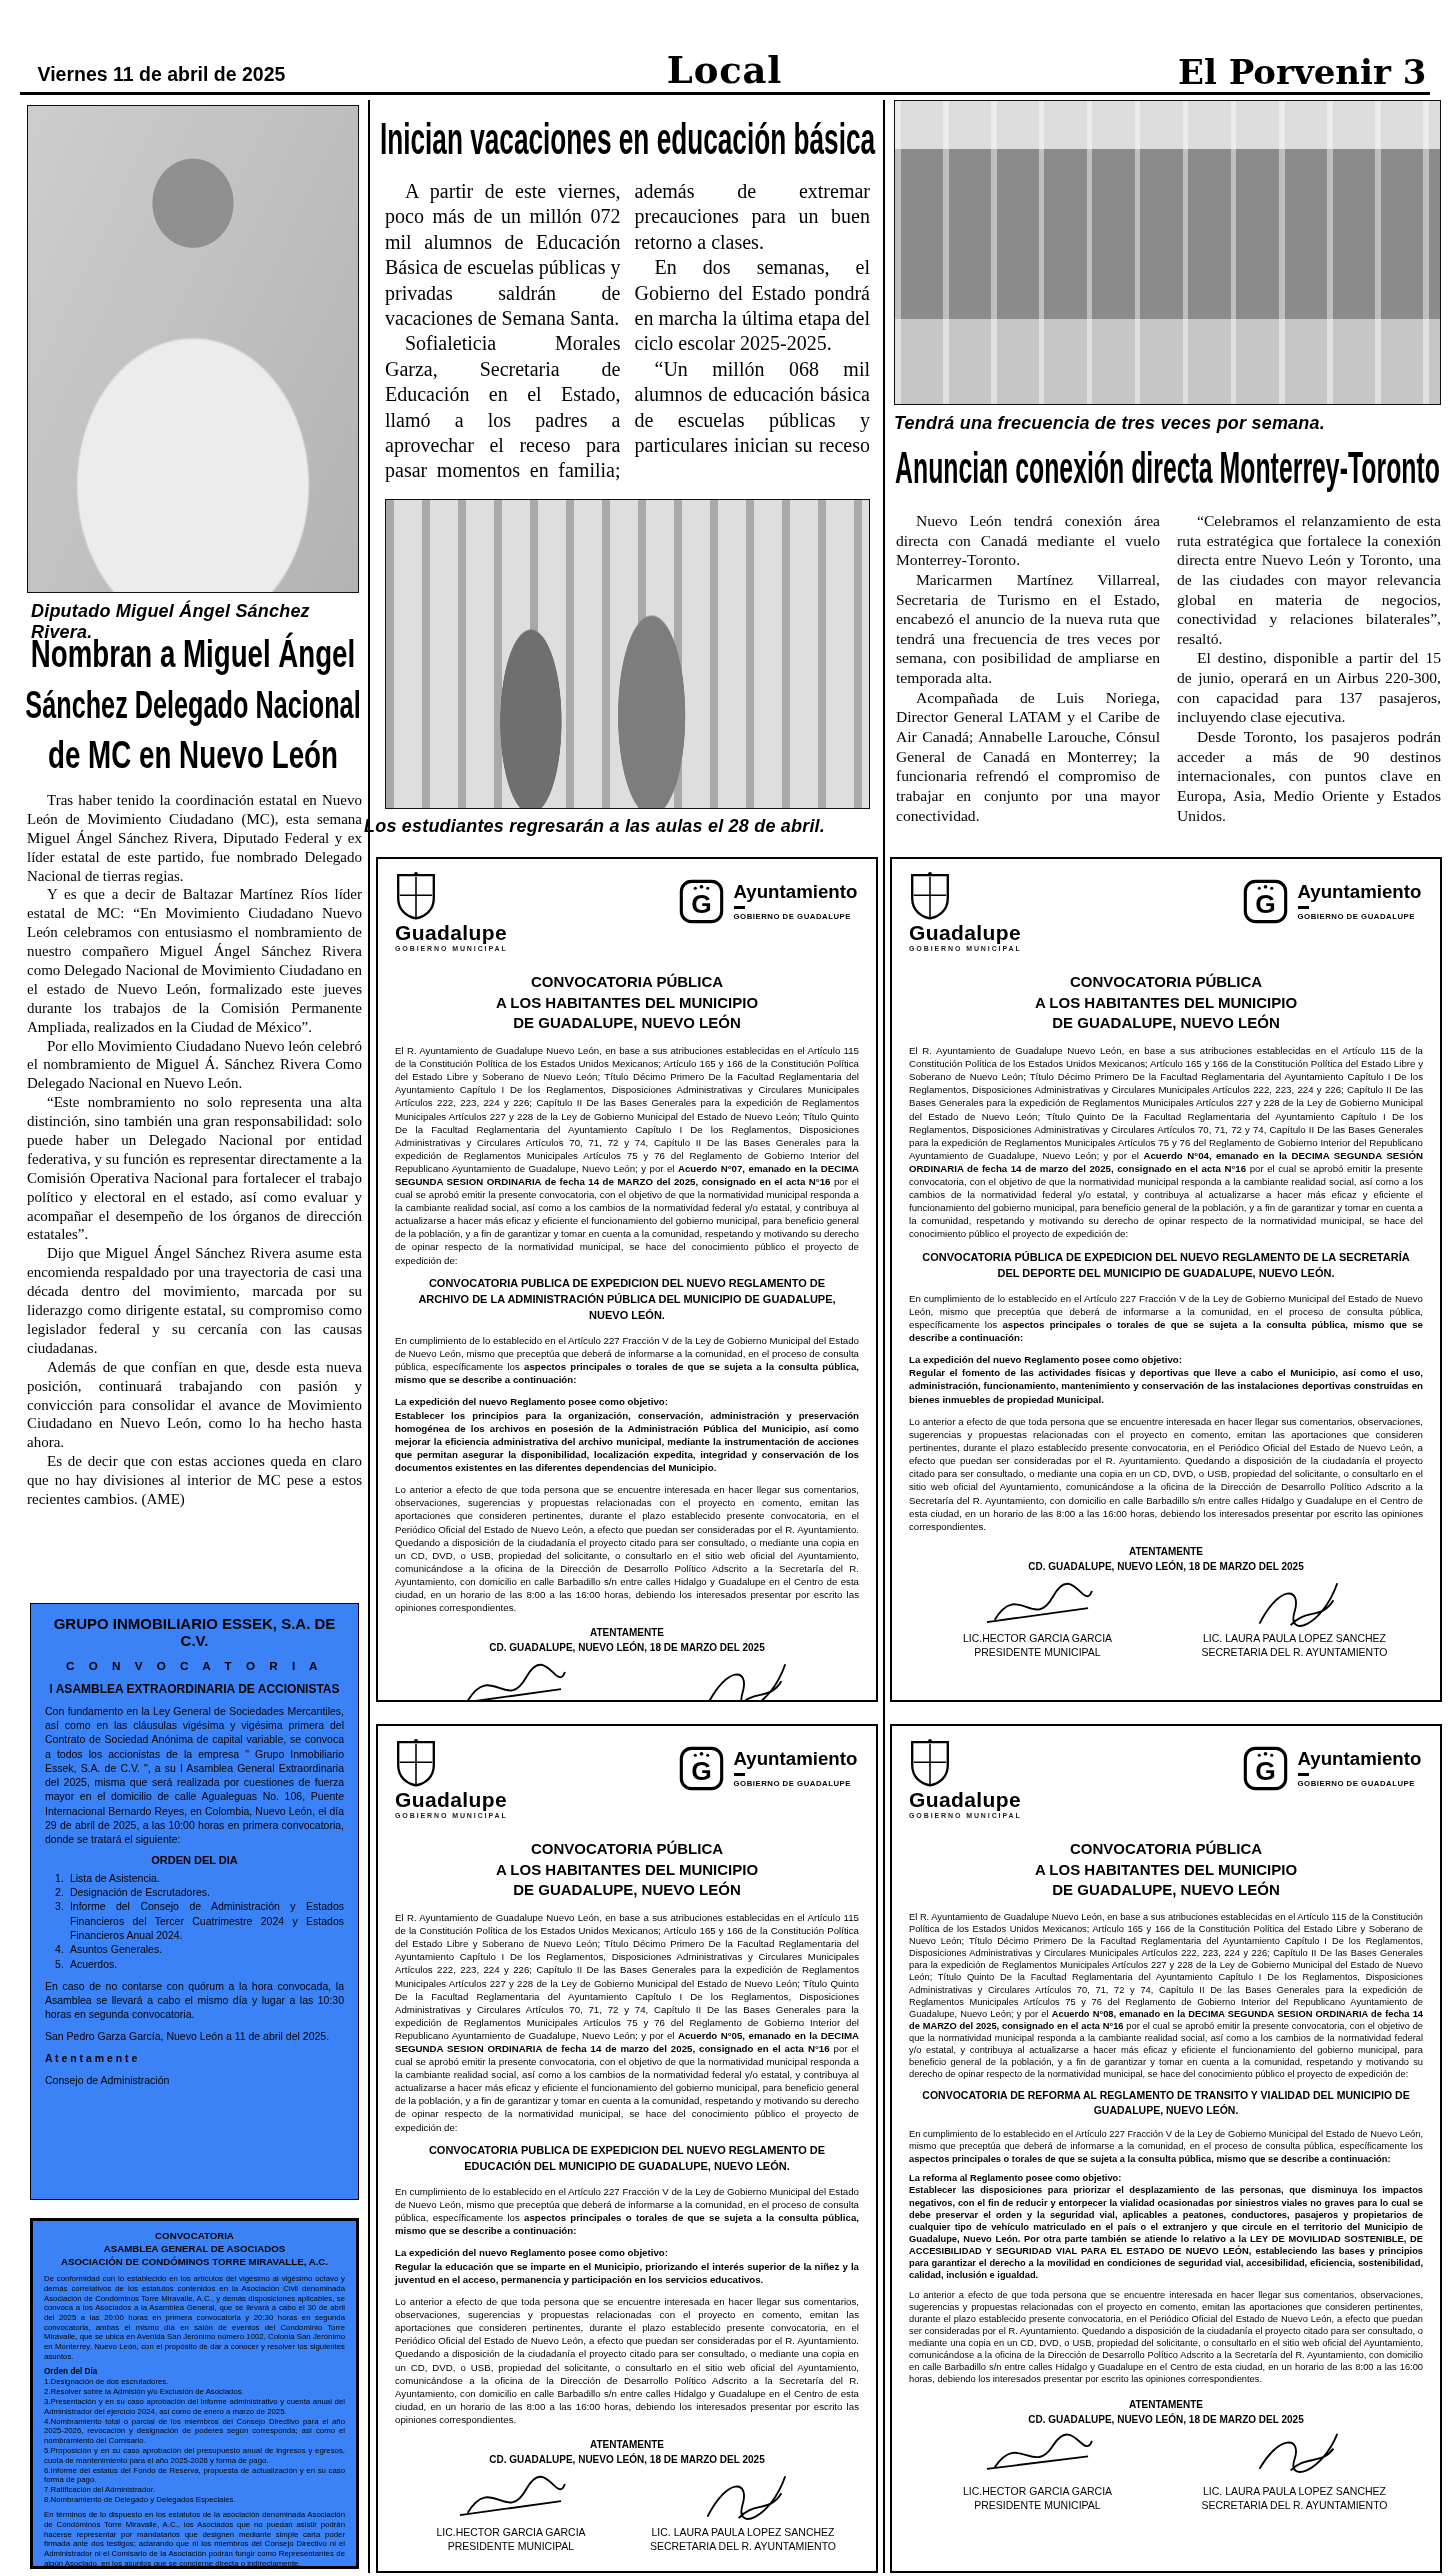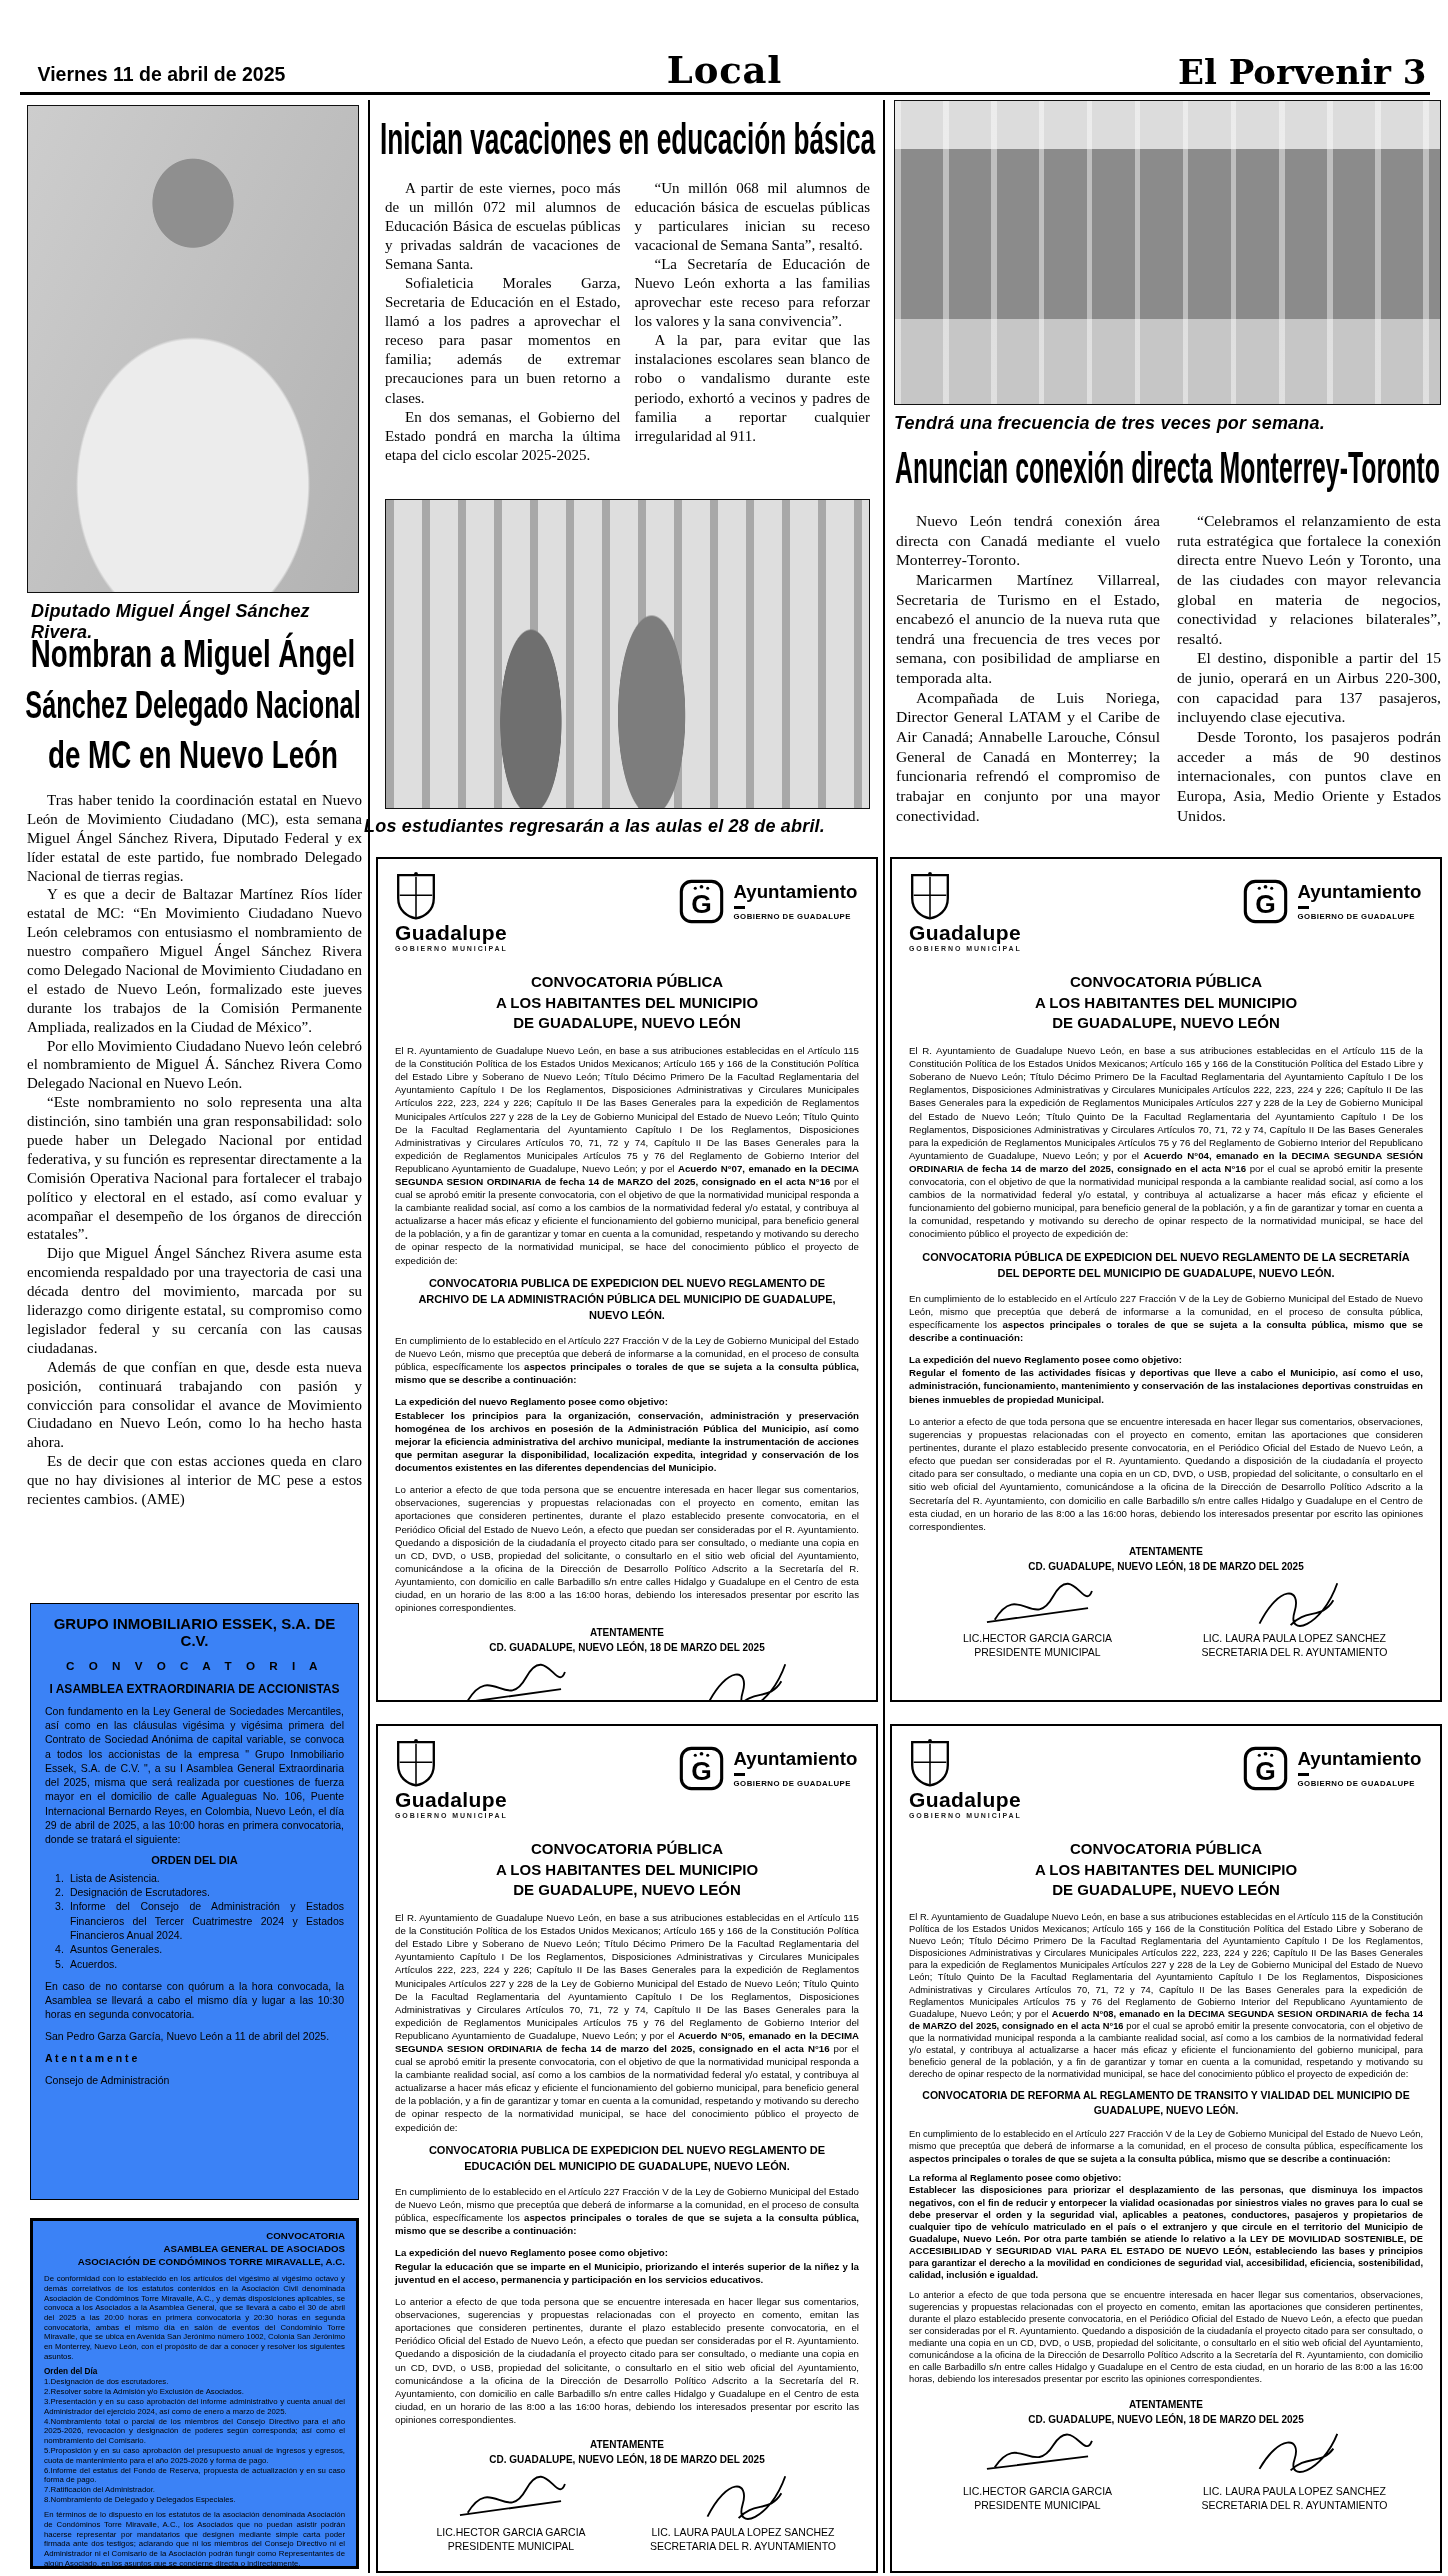--- a/index.html
+++ b/index.html
@@ -29,21 +29,21 @@
   .ph-group{background:
     repeating-linear-gradient(90deg, rgba(255,255,255,.45) 0 5.5px, rgba(0,0,0,0) 5.5px 48px),
     linear-gradient(#dcdcdc 0 16%, #8b8b8b 16% 72%, #c6c6c6 72%)}
 
   .caption{font:italic bold 18px "Liberation Sans",sans-serif;letter-spacing:0.2px}
 
   
   .art{text-align:justify}
   .art p{text-indent:20px}
   .art-left{font-size:15px;line-height:1.26}
-  .art-mid{font-size:15px;line-height:1.27;column-count:2;column-gap:14px}
+  .art-mid{font-size:20px;line-height:1.27;column-count:2;column-gap:14px}
   .art-right{font-size:15.6px;line-height:1.26;column-count:2;column-gap:17px}
 
   .headline-svg text{font-family:"Liberation Sans",sans-serif;font-weight:bold}
 
   
   .conv{border:2.3px solid #000;background:#fff;padding:12.5px 17px;font-family:"Liberation Sans",sans-serif;overflow:hidden}
   .conv-logos{display:flex;justify-content:space-between;align-items:flex-start;height:93px}
   .lgpe{display:flex;flex-direction:column;align-items:flex-start}
   .lg-name{font-weight:bold;font-size:21px;letter-spacing:0.4px;margin-top:1.6px;font-family:"Liberation Sans",sans-serif}
   .lg-sub{font-size:7px;font-weight:bold;letter-spacing:1.9px;color:#1a1a1a}
@@ -68,21 +68,21 @@
   .box{border:1.6px solid #000;background:#3b82f6;padding:11px 14px;font-family:"Liberation Sans",sans-serif;overflow:hidden}
   .essek-title{text-align:center;font-weight:bold;font-size:15px}
   .essek-conv{text-align:center;font-weight:bold;font-size:11.7px;letter-spacing:5.5px;margin-top:10px}
   .essek-sub{text-align:center;font-weight:bold;font-size:12px;margin:10px 0 7.8px}
   .box p{font-size:10.5px;line-height:1.36;text-align:justify;margin-bottom:7.8px}
   .orden{text-align:center;font-weight:bold;font-size:11px;margin:3.1px 0 4.7px}
   ol.essek-list{margin:0 0 7.8px 3.1px;padding-left:18.7px}
   ol.essek-list li{font-size:10.5px;line-height:1.36;text-align:justify;padding-left:3.1px}
   .center-line{text-align:center;text-indent:0 !important}
   .torre{border:3.1px solid #000;padding:7.8px 11px}
-  .torre-h{text-align:right;font-weight:bold;font-size:9.7px;line-height:1.35;margin-bottom:6.2px}
+  .torre-h{text-align:center;font-weight:bold;font-size:9.7px;line-height:1.35;margin-bottom:6.2px}
   .torre p{font-size:7.8px;line-height:1.24;margin-bottom:5.5px}
   .torre-list{list-style:none;counter-reset:tn;margin:0 0 5.5px}
   .torre-list li{counter-increment:tn;font-size:7.8px;line-height:1.26;text-align:justify}
   .torre-list li::before{content:counter(tn) "."}
 </style>
 </head>
 <body>
 
 <div class="page">
 

